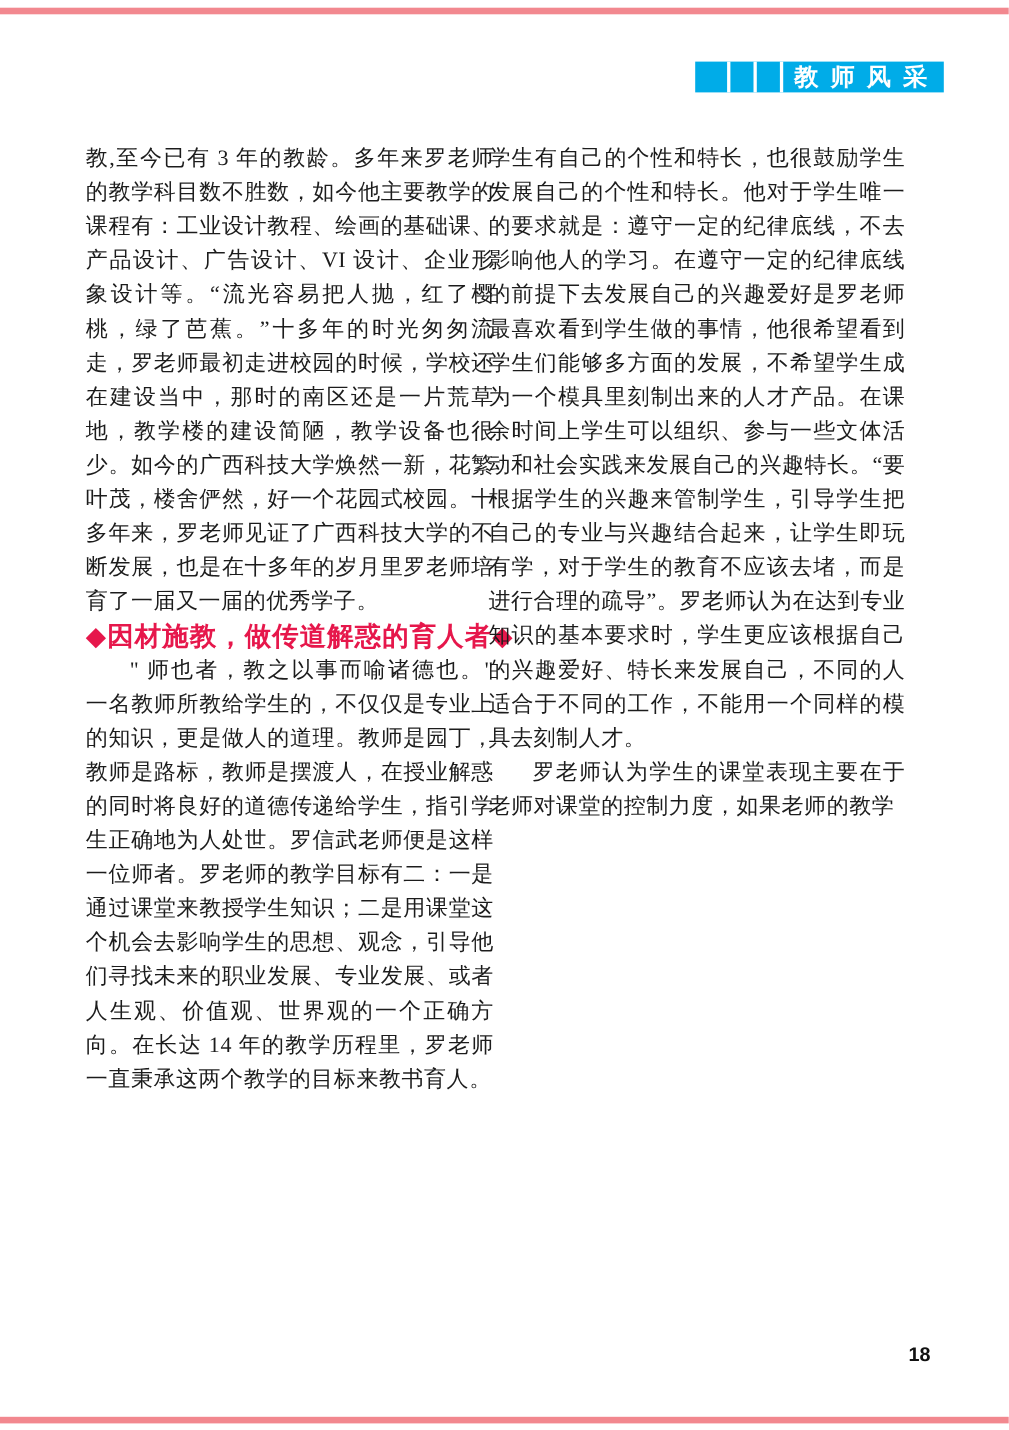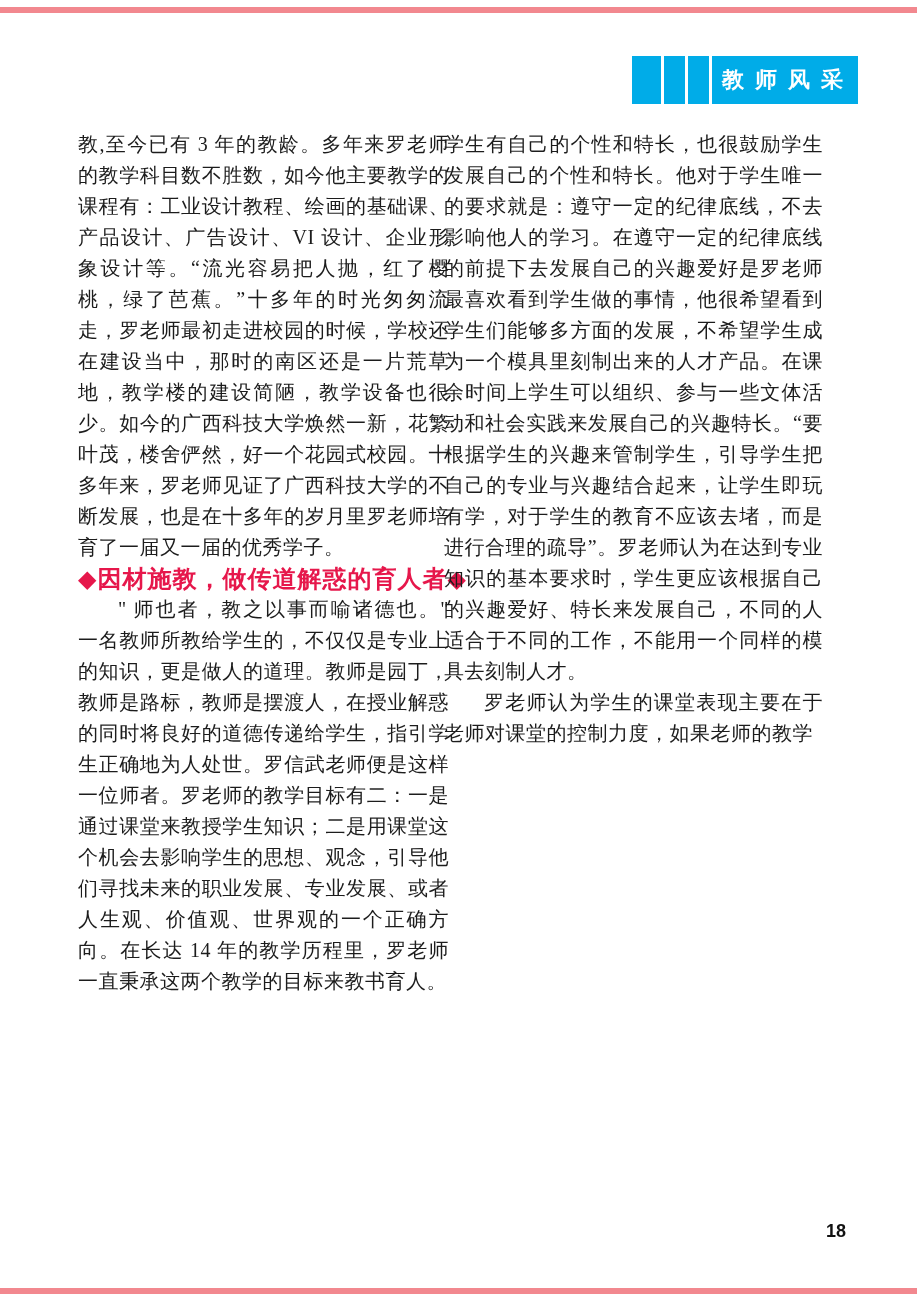--- a/index.html
+++ b/index.html
@@ -19,21 +19,21 @@
 
   .page-header {
     position: absolute; top: 53px; left: 632px; width: 226px;
   }
   .university-title {
     font-family: "Liberation Serif", "DejaVu Serif", serif;
     font-weight: bold; font-size: 26px; color: #111;
     letter-spacing: 6px; line-height: 30px; white-space: nowrap;
   }
   .banner {
-    margin-top: 3px; height: 48px; width: 226px;
+    margin-top: 3px; height: 28px; width: 226px;
     background: var(--cyan, #00ace8);
     position: relative;
     display: flex; align-items: center;
   }
   .banner .stripe-gap {
     position: absolute; top: 0; bottom: 0; width: 3px; background: #ffffff;
   }
   .banner .g1 { left: 29px; } .banner .g2 { left: 53px; } .banner .g3 { left: 77px; }
   .banner-label {
     flex: 1; text-align: center; padding-left: 86px;

